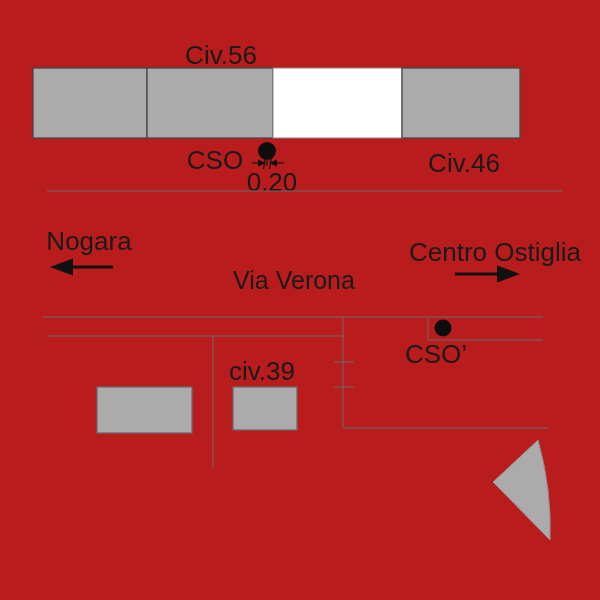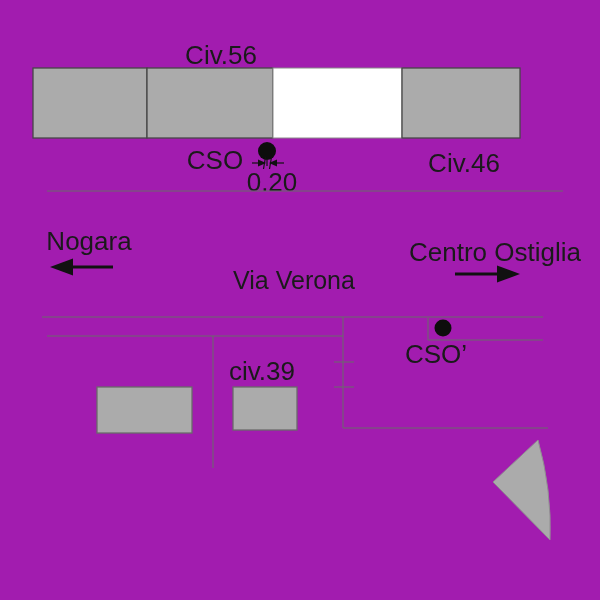--- a/index.html
+++ b/index.html
@@ -5,21 +5,21 @@
   html, body {
     margin: 0;
     padding: 0;
     background: #ffffff;
     font-family: "Liberation Sans", sans-serif;
   }
   .sketch-page {
     width: 600px;
     height: 600px;
     position: relative;
-    background: #a21caf;
+    background: #b91c1c;
     overflow: hidden;
   }
   svg { display: block; }
   text {
     font-family: "Liberation Sans", sans-serif;
     fill: #1a1a1a;
   }
   .label { font-size: 26px; }
   .label-small { font-size: 25px; }
   .thinline { stroke: #6a6a6a; stroke-width: 1; fill: none; }

